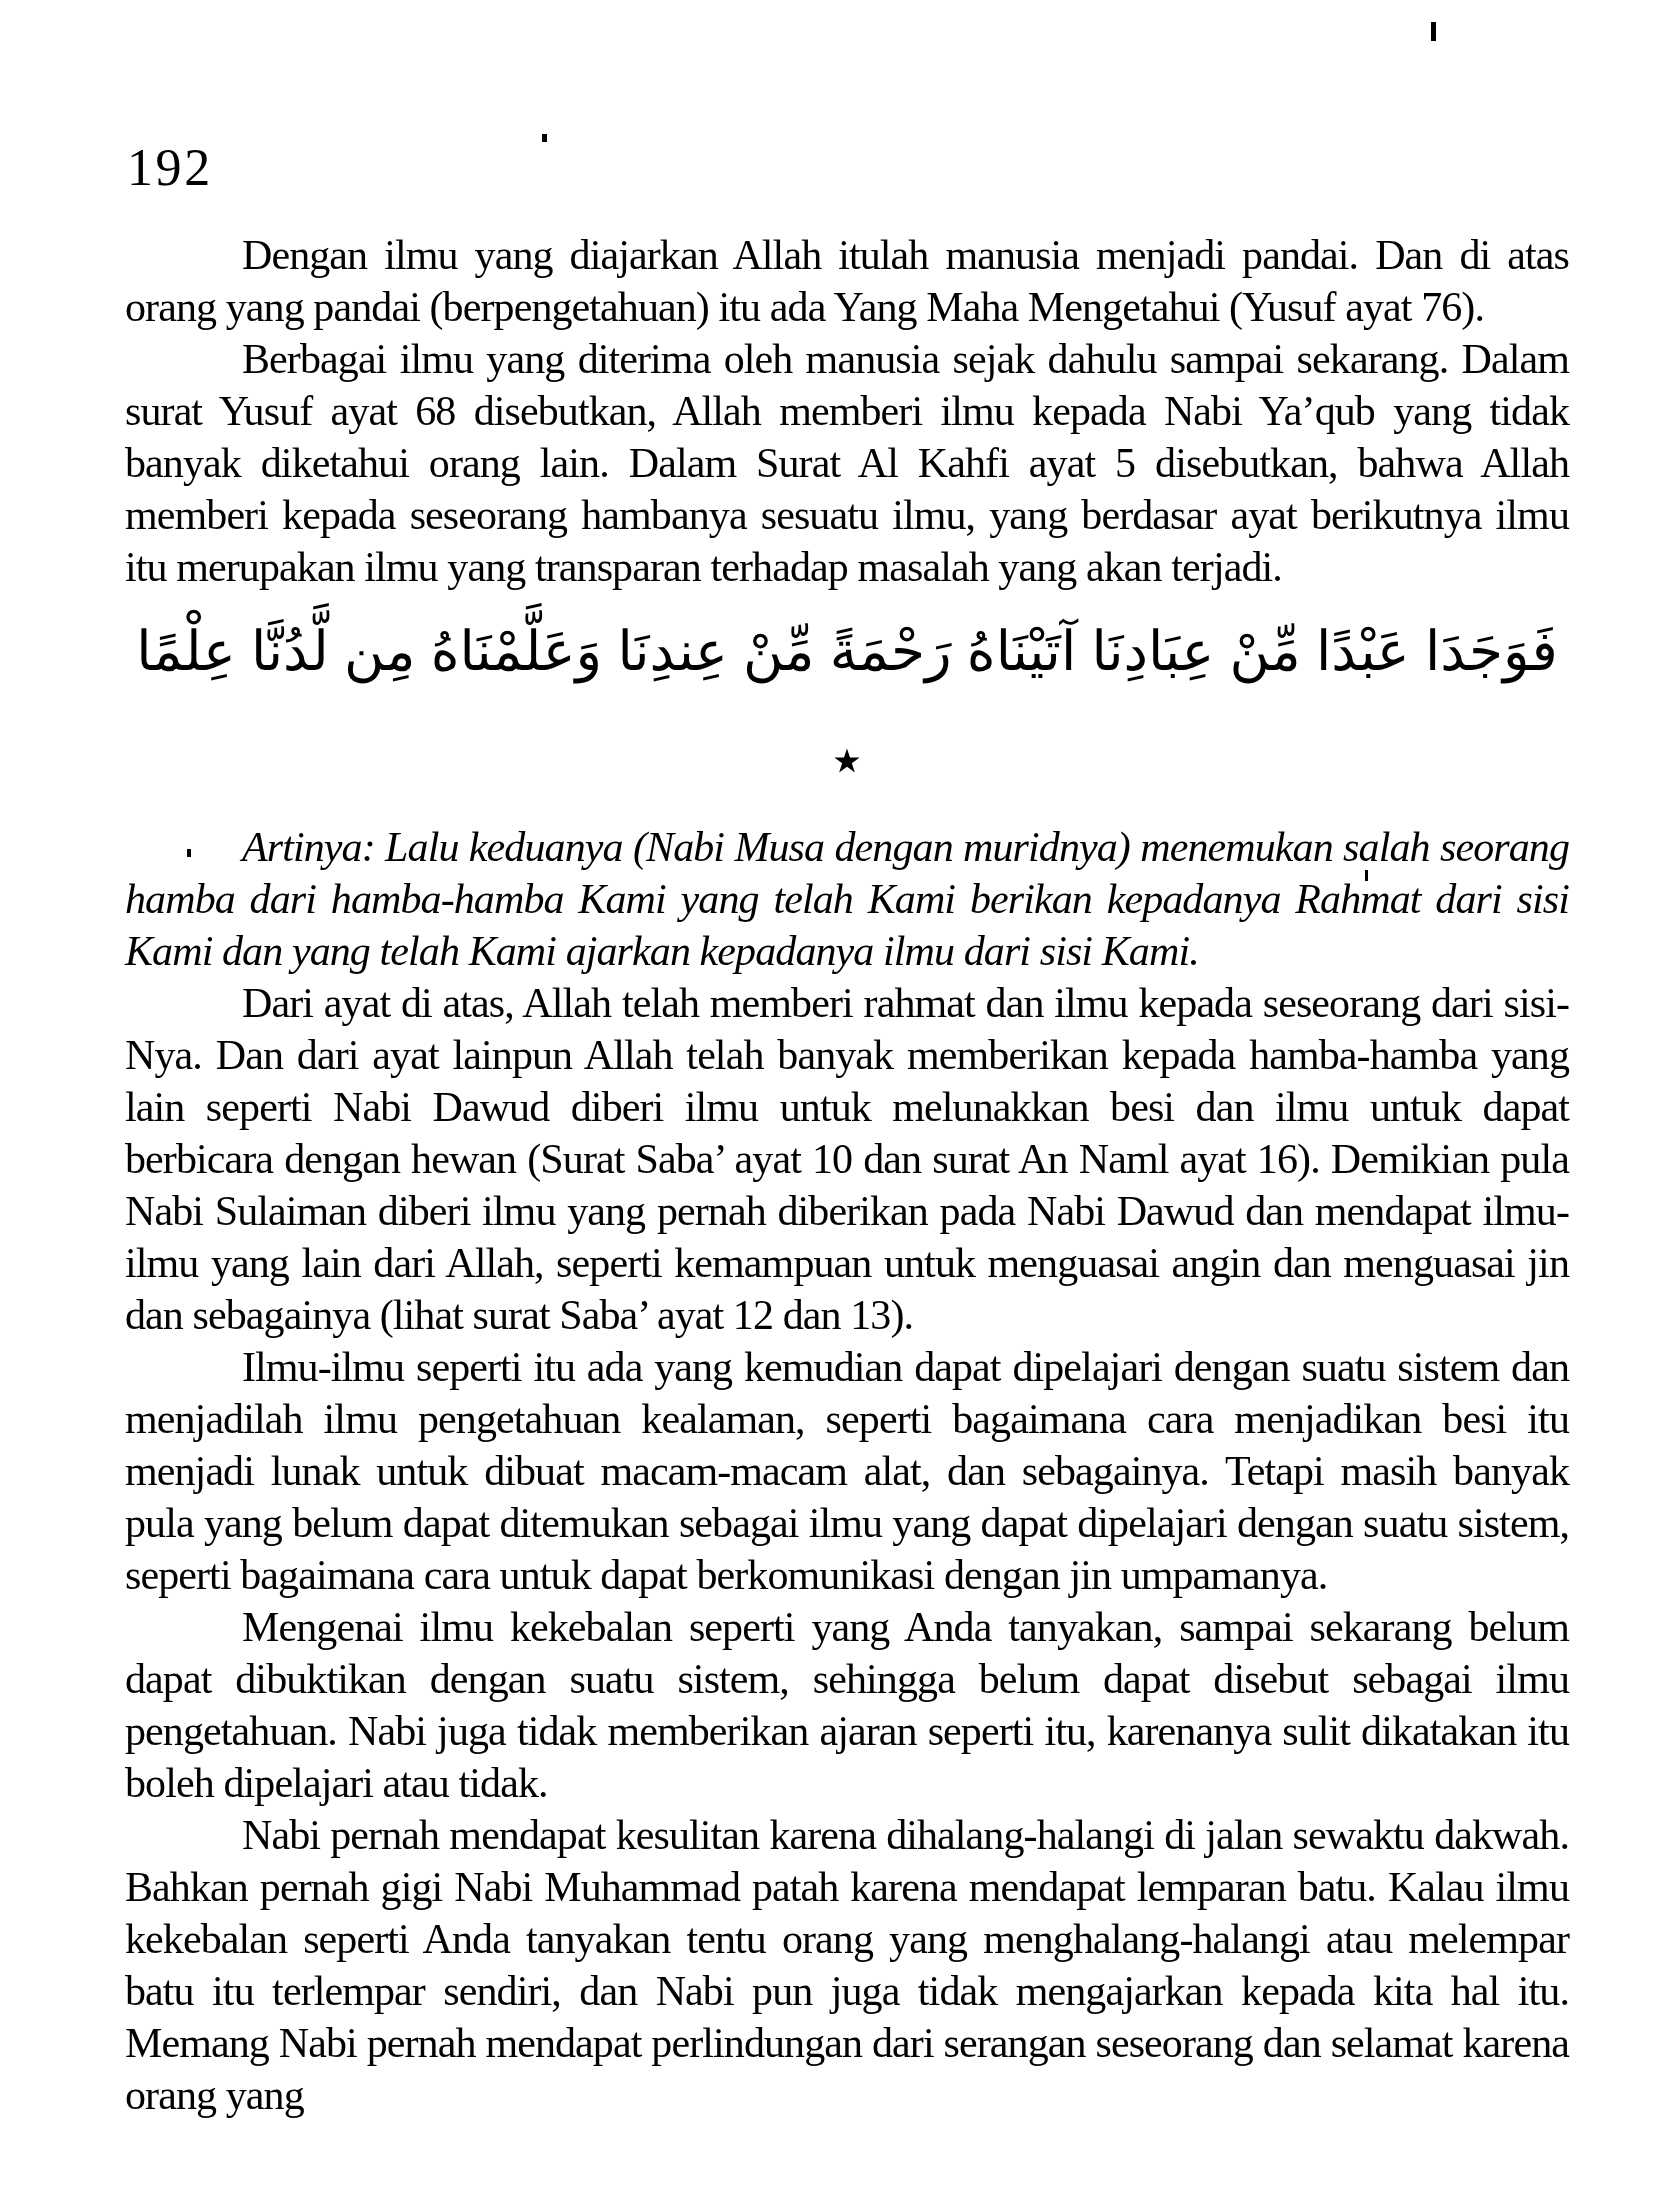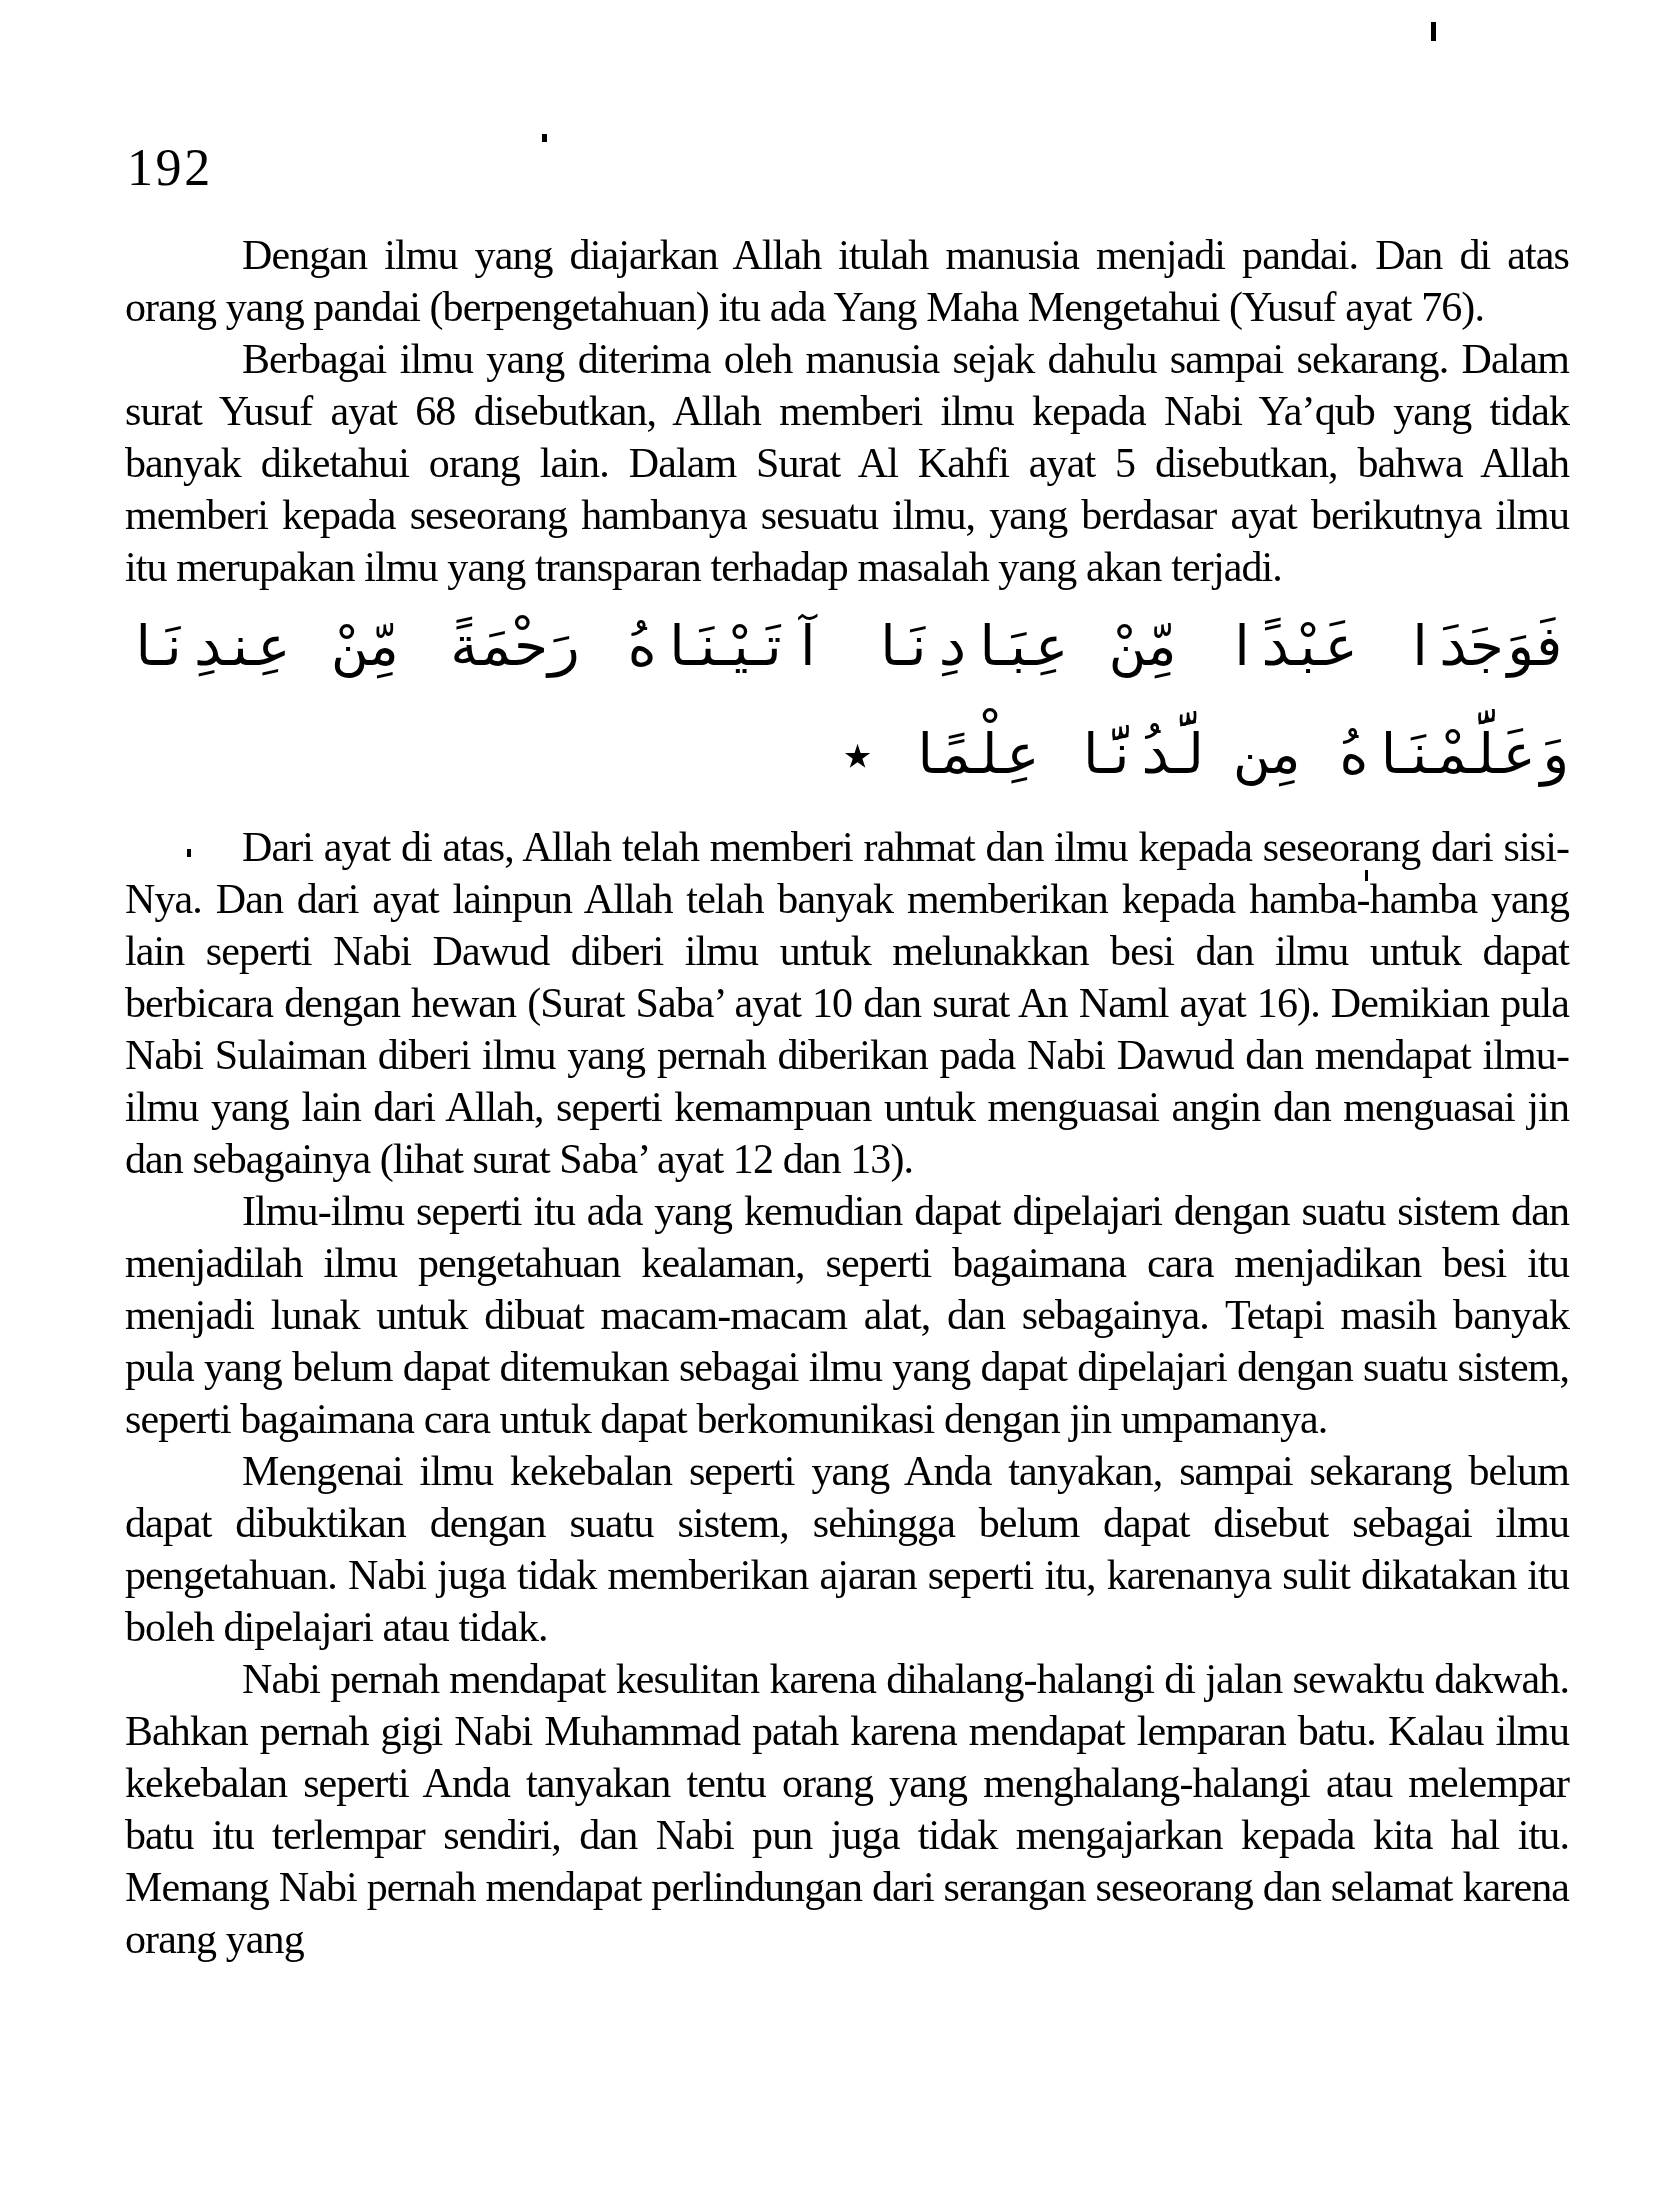--- a/index.html
+++ b/index.html
@@ -38,22 +38,23 @@
     text-align: justify;
     letter-spacing: -0.9px;
   }
   .text-block p {
     margin: 0;
     padding: 0;
     text-indent: 117px;
   }
   .text-block p.arabic {
     text-indent: 0;
+    text-align: center;
     direction: rtl;
-    font-family: Liberation Mono, monospace;
+    font-family: Liberation Sans, sans-serif;
     font-size: 55px;
     line-height: 108px;
     margin: 4.4px 0 8px 0;
     letter-spacing: 0;
   }
   .text-block p.italic {
     font-style: italic;
   }
   .speck {
     position: absolute;
@@ -73,20 +74,21 @@
   <div class="speck speck-above-open"></div>
   <div class="speck speck-left-verse"></div>
   <div class="speck speck-right-verse"></div>
 
   <div class="page-number">192</div>
 
   <main class="text-block">
     <p class="body">Dengan ilmu yang diajarkan Allah itulah manusia menjadi pandai. Dan di atas orang yang pandai (berpengetahuan) itu ada Yang Maha Mengetahui (Yusuf ayat 76).</p>
     <p class="body">Berbagai ilmu yang diterima oleh manusia sejak dahulu sampai sekarang. Dalam surat Yusuf ayat 68 disebutkan, Allah memberi ilmu kepada Nabi Ya’qub yang tidak banyak diketahui orang lain. Dalam Surat Al Kahfi ayat 5 disebutkan, bahwa Allah memberi kepada seseorang hambanya sesuatu ilmu, yang berdasar ayat berikutnya ilmu itu merupakan ilmu yang transparan terhadap masalah yang akan terjadi.</p>
     <p class="arabic">فَوَجَدَا عَبْدًا مِّنْ عِبَادِنَا آتَيْنَاهُ رَحْمَةً مِّنْ عِندِنَا وَعَلَّمْنَاهُ مِن لَّدُنَّا عِلْمًا ٭</p>
+    <p class="italic">Artinya: Lalu keduanya (Nabi Musa dengan muridnya) menemukan salah seorang hamba dari hamba-hamba Kami yang telah Kami berikan kepadanya Rahmat dari sisi Kami dan yang telah Kami ajarkan kepadanya ilmu dari sisi Kami.</p>
     <p class="body">Dari ayat di atas, Allah telah memberi rahmat dan ilmu kepada seseorang dari sisi-Nya. Dan dari ayat lainpun Allah telah banyak memberikan kepada hamba-hamba yang lain seperti Nabi Dawud diberi ilmu untuk melunakkan besi dan ilmu untuk dapat berbicara dengan hewan (Surat Saba’ ayat 10 dan surat An Naml ayat 16). Demikian pula Nabi Sulaiman diberi ilmu yang pernah diberikan pada Nabi Dawud dan mendapat ilmu-ilmu yang lain dari Allah, seperti kemampuan untuk menguasai angin dan menguasai jin dan sebagainya (lihat surat Saba’ ayat 12 dan 13).</p>
     <p class="body">Ilmu-ilmu seperti itu ada yang kemudian dapat dipelajari dengan suatu sistem dan menjadilah ilmu pengetahuan kealaman, seperti bagaimana cara menjadikan besi itu menjadi lunak untuk dibuat macam-macam alat, dan sebagainya. Tetapi masih banyak pula yang belum dapat ditemukan sebagai ilmu yang dapat dipelajari dengan suatu sistem, seperti bagaimana cara untuk dapat berkomunikasi dengan jin umpamanya.</p>
     <p class="body">Mengenai ilmu kekebalan seperti yang Anda tanyakan, sampai sekarang belum dapat dibuktikan dengan suatu sistem, sehingga belum dapat disebut sebagai ilmu pengetahuan. Nabi juga tidak memberikan ajaran seperti itu, karenanya sulit dikatakan itu boleh dipelajari atau tidak.</p>
     <p class="body">Nabi pernah mendapat kesulitan karena dihalang-halangi di jalan sewaktu dakwah. Bahkan pernah gigi Nabi Muhammad patah karena mendapat lemparan batu. Kalau ilmu kekebalan seperti Anda tanyakan tentu orang yang menghalang-halangi atau melempar batu itu terlempar sendiri, dan Nabi pun juga tidak mengajarkan kepada kita hal itu. Memang Nabi pernah mendapat perlindungan dari serangan seseorang dan selamat karena orang yang</p>
   </main>
 
 </div>
 
 
 </body></html>

